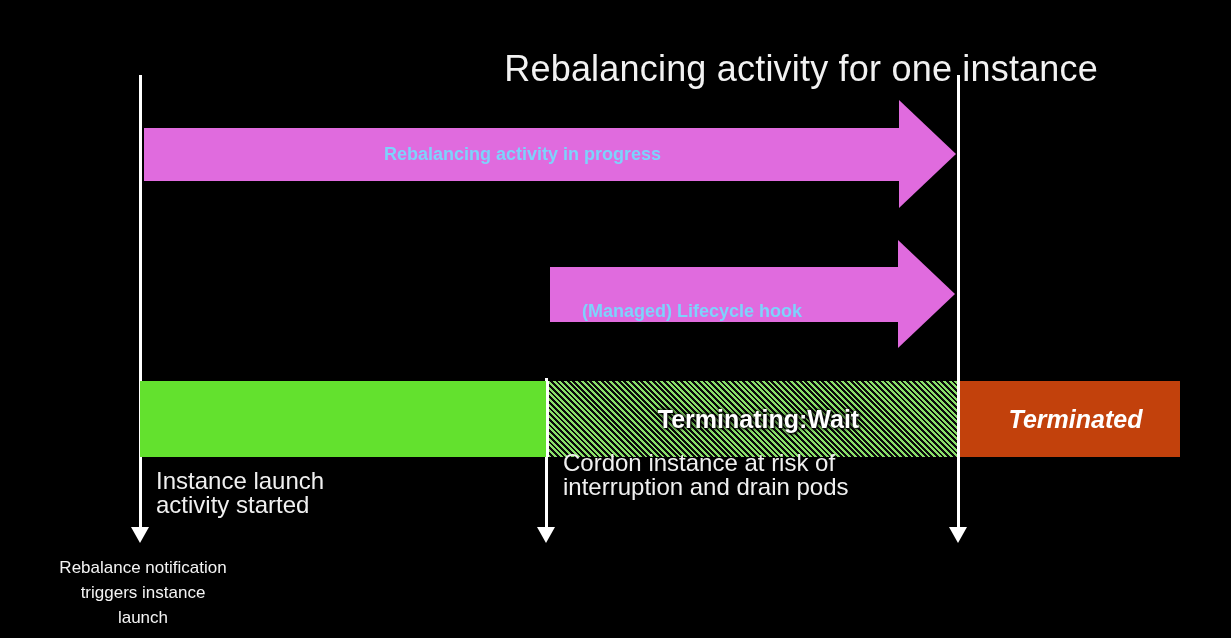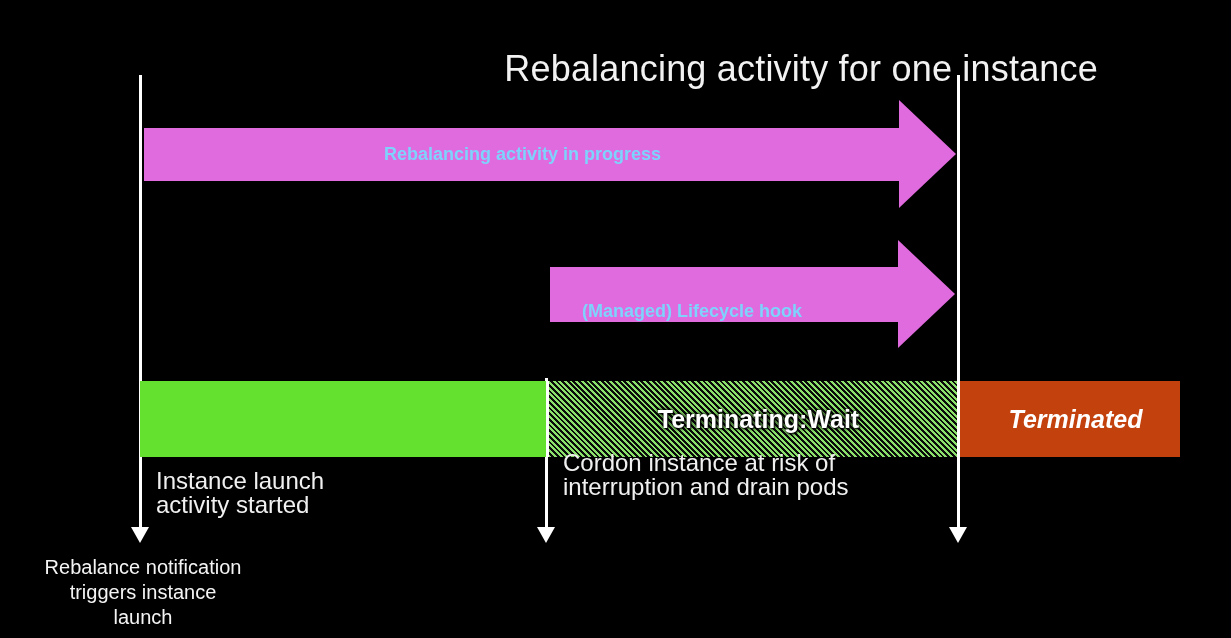--- a/index.html
+++ b/index.html
@@ -114,21 +114,21 @@
     font-size: 24px;
     line-height: 24px;
     color: #f0f0f0;
     text-align: left;
     white-space: pre-line;
   }
 
   
   .caption {
     position: absolute;
-    font-size: 20px;
+    font-size: 17px;
     line-height: 25px;
     color: #f4f4f4;
     text-align: center;
     white-space: pre-line;
   }
 </style>
 </head>
 <body>
 
 <div id="canvas">

